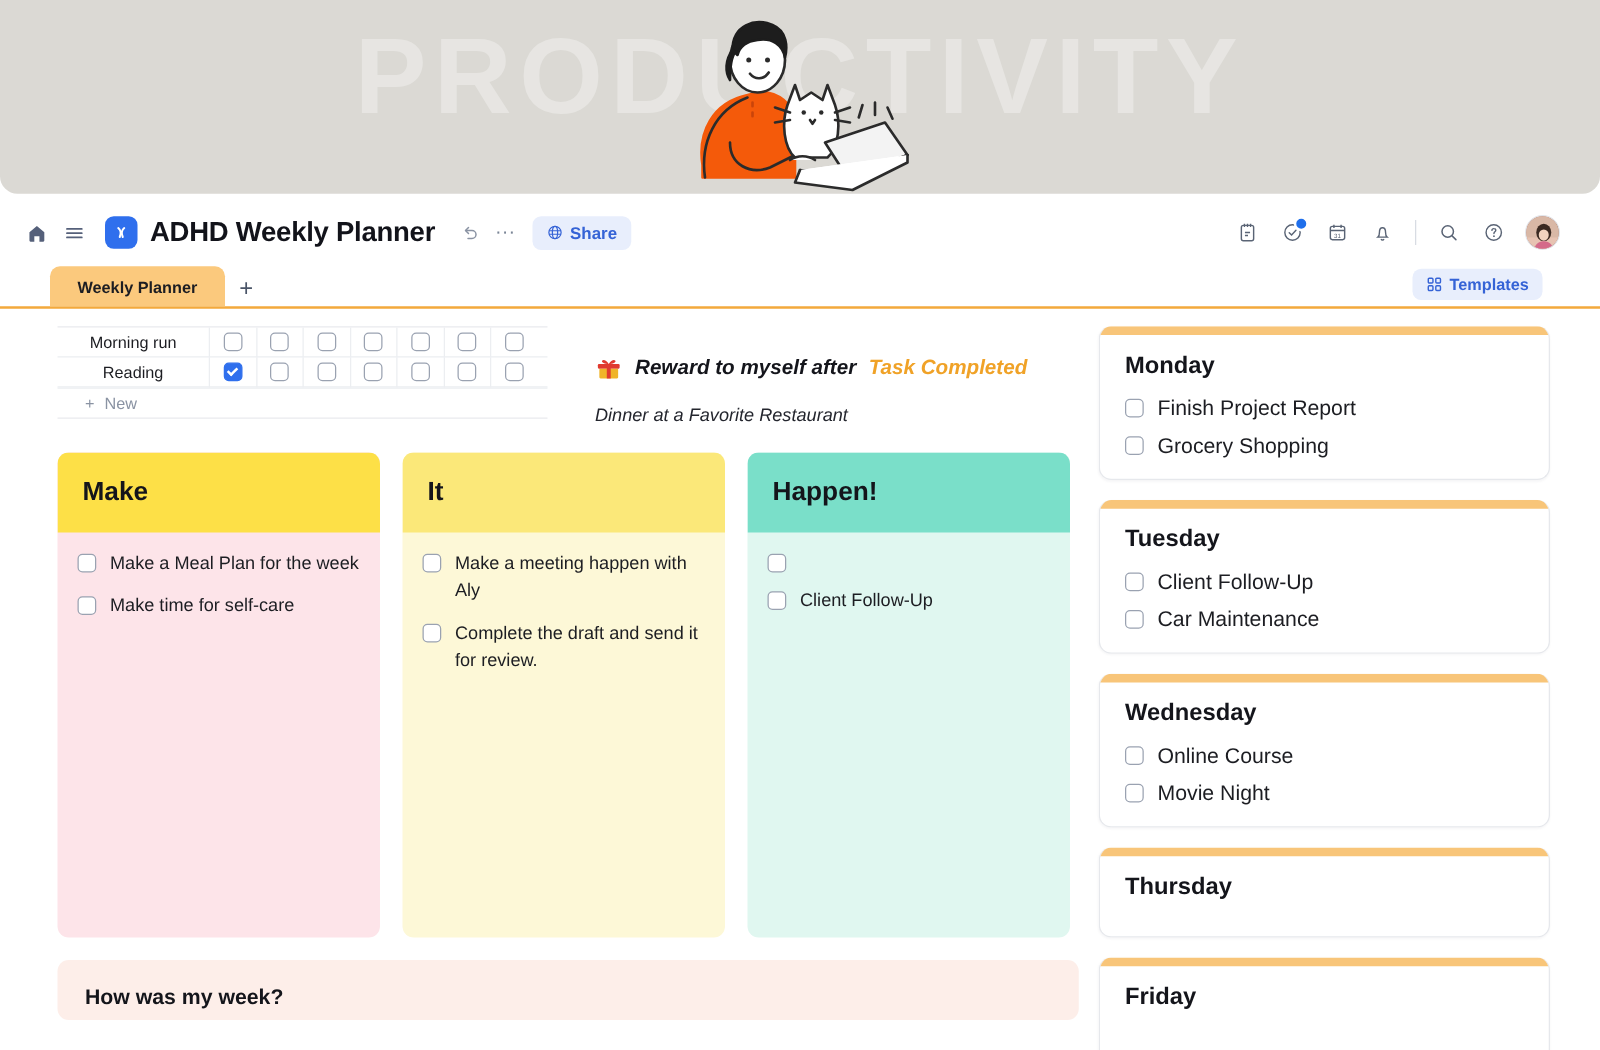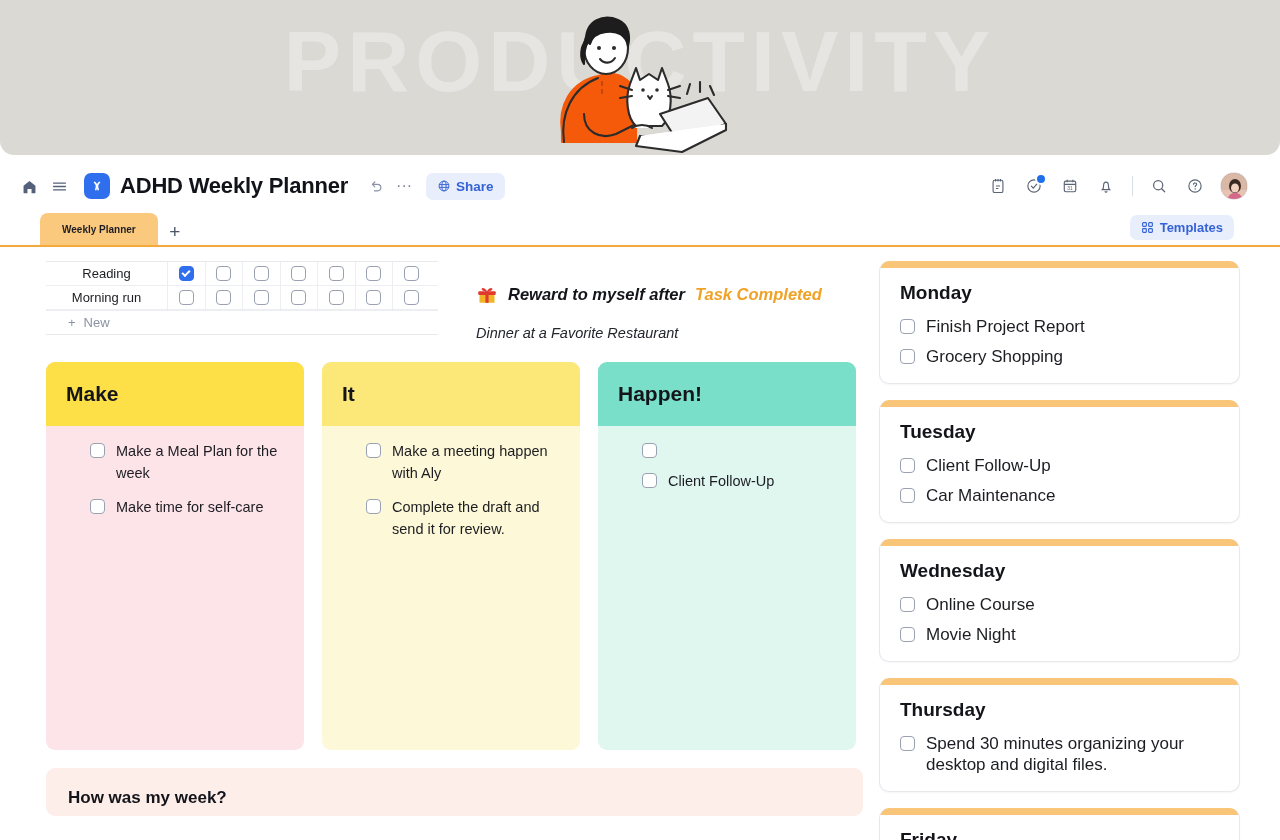--- a/index.html
+++ b/index.html
@@ -97,21 +97,21 @@
     padding-left: 40px;
     display:flex; align-items:flex-end;
     border-bottom: 2px solid #f3a93c;
   }
   .tab {
     height: 27px;
     background: #fbc97d;
     border-radius: 8px 8px 0 0;
     padding: 16px 22px;
     display:flex; align-items:center; justify-content:center;
-    font-size:10px; font-weight:700; color:#1c1d22;
+    font-size:13px; font-weight:700; color:#1c1d22;
     cursor:pointer;
   }
   .tab-add {
     width:34px;height:27px;display:flex;align-items:center;justify-content:center;
     color:#4a5568;font-size:19px;cursor:pointer;font-weight:300;
   }
   .templates-btn {
     position:absolute; right:46px; top:-2px;
     display:flex;align-items:center;gap:6px;
     background:#e8eefc;color:#3563d6;
@@ -189,21 +189,21 @@
     overflow:hidden;
     min-height: 388px;
     display:flex;flex-direction:column;
   }
   .card-head {
     height: 64px;
     display:flex;align-items:center;
     padding: 0 20px;
     font-size: 21px; font-weight:700; color:#14151b;
   }
-  .card-body { flex:1; padding: 14px 16px 10px 16px; margin-left: 28px; }
+  .card-body { flex:1; padding: 14px 16px 10px 16px; }
   .card-item {
     display:flex; gap:11px; align-items:flex-start;
     margin-bottom: 12px;
     font-size: 14.5px; line-height: 22px; color:#1c1d22;
   }
   .card-item .cb { margin-top:3px; }
 
   
   .reflect {
     margin-top: 18px;
@@ -412,48 +412,48 @@
   <div class="content">
 
     <div class="col-left">
 
       <div class="toprow">
 
         <div>
           <div class="habit-table">
 
             <div class="habit-row">
+              <div class="habit-name">Morning run</div>
+              <div class="habit-cell">
+                  <div class="cb"></div>
+                </div>
+              <div class="habit-cell">
+                  <div class="cb"></div>
+                </div>
+              <div class="habit-cell">
+                  <div class="cb"></div>
+                </div>
+              <div class="habit-cell">
+                  <div class="cb"></div>
+                </div>
+              <div class="habit-cell">
+                  <div class="cb"></div>
+                </div>
+              <div class="habit-cell">
+                  <div class="cb"></div>
+                </div>
+              <div class="habit-cell">
+                  <div class="cb"></div>
+                </div>
+            </div>
+
+            <div class="habit-row">
               <div class="habit-name">Reading</div>
               <div class="habit-cell">
                   <div class="cb checked"></div>
-                </div>
-              <div class="habit-cell">
-                  <div class="cb"></div>
-                </div>
-              <div class="habit-cell">
-                  <div class="cb"></div>
-                </div>
-              <div class="habit-cell">
-                  <div class="cb"></div>
-                </div>
-              <div class="habit-cell">
-                  <div class="cb"></div>
-                </div>
-              <div class="habit-cell">
-                  <div class="cb"></div>
-                </div>
-              <div class="habit-cell">
-                  <div class="cb"></div>
-                </div>
-            </div>
-
-            <div class="habit-row">
-              <div class="habit-name">Morning run</div>
-              <div class="habit-cell">
-                  <div class="cb"></div>
                 </div>
               <div class="habit-cell">
                   <div class="cb"></div>
                 </div>
               <div class="habit-cell">
                   <div class="cb"></div>
                 </div>
               <div class="habit-cell">
                   <div class="cb"></div>
                 </div>
@@ -586,24 +586,20 @@
             <div class="cb"></div>
             <span>Movie Night</span>
           </div>
         </div>
       </div>
 
       <div class="day-card">
         <div class="day-strip"></div>
         <div class="day-inner">
           <div class="day-name">Thursday</div>
-          <div class="day-item">
-            <div class="cb"></div>
-            <span>Spend 30 minutes organizing your desktop and digital files.</span>
-          </div>
         </div>
       </div>
 
       <div class="day-card">
         <div class="day-strip"></div>
         <div class="day-inner" style="padding-bottom:30px;">
           <div class="day-name">Friday</div>
         </div>
       </div>
 

